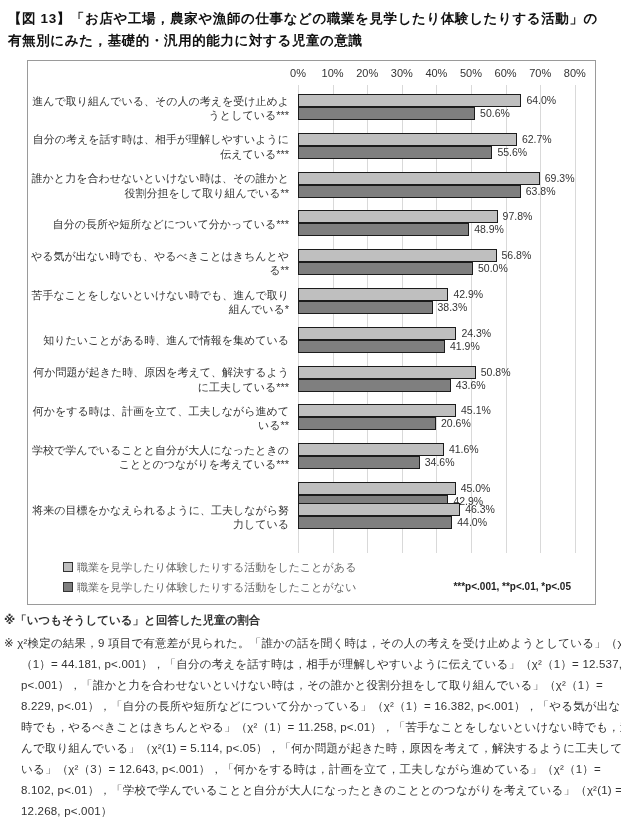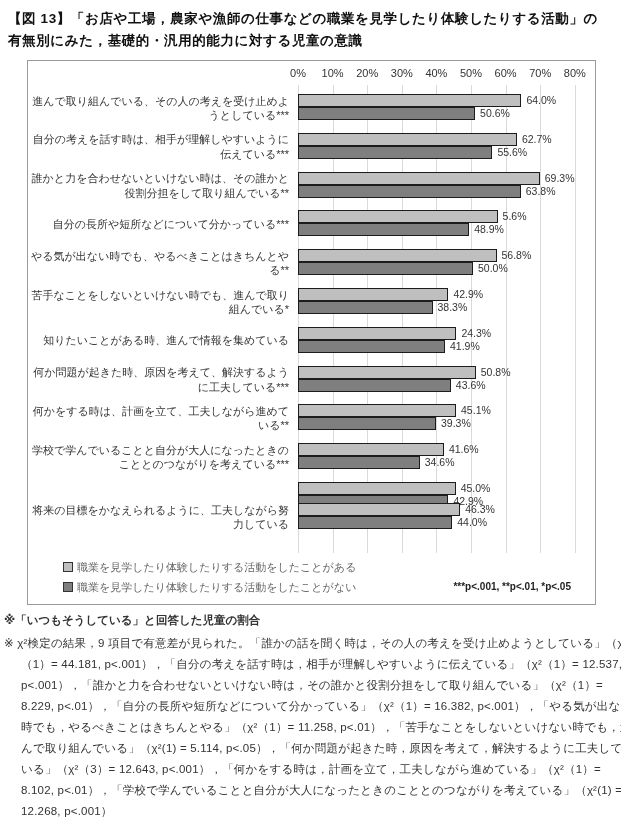--- a/index.html
+++ b/index.html
@@ -85,21 +85,21 @@
             <div class="bar bar-a" style="width: 239.778px; background: rgb(191, 191, 191);"></div>
             <div class="val" style="left: 246.778px; top: 0px;">69.3%</div>
             <div class="bar bar-b" style="width: 220.748px; background: rgb(127, 127, 127);"></div>
             <div class="val" style="left: 227.748px; top: 13px;">63.8%</div>
           </div>
         </div>
         <div class="row" style="top: 116.4px;">
           <div class="row-label">自分の長所や短所などについて分かっている***</div>
           <div class="bars">
             <div class="bar bar-a" style="width: 197.566px; background: rgb(191, 191, 191);"></div>
-            <div class="val" style="left: 204.566px; top: 0px;">5.6%</div>
+            <div class="val" style="left: 204.566px; top: 0px;">97.8%</div>
             <div class="bar bar-b" style="width: 169.194px; background: rgb(127, 127, 127);"></div>
             <div class="val" style="left: 176.194px; top: 13px;">48.9%</div>
           </div>
         </div>
         <div class="row" style="top: 155.2px;">
           <div class="row-label">やる気が出ない時でも、やるべきことはきちんとやる**</div>
           <div class="bars">
             <div class="bar bar-a" style="width: 196.528px; background: rgb(191, 191, 191);"></div>
             <div class="val" style="left: 203.528px; top: 0px;">56.8%</div>
             <div class="bar bar-b" style="width: 173px; background: rgb(127, 127, 127);"></div>
@@ -132,21 +132,21 @@
             <div class="bar bar-b" style="width: 150.856px; background: rgb(127, 127, 127);"></div>
             <div class="val" style="left: 157.856px; top: 13px;">43.6%</div>
           </div>
         </div>
         <div class="row" style="top: 310.4px;">
           <div class="row-label">何かをする時は、計画を立て、工夫しながら進めている**</div>
           <div class="bars">
             <div class="bar bar-a" style="width: 156.046px; background: rgb(191, 191, 191);"></div>
             <div class="val" style="left: 163.046px; top: 0px;">45.1%</div>
             <div class="bar bar-b" style="width: 135.978px; background: rgb(127, 127, 127);"></div>
-            <div class="val" style="left: 142.978px; top: 13px;">39.3%</div>
+            <div class="val" style="left: 142.978px; top: 13px;">20.6%</div>
           </div>
         </div>
         <div class="row" style="top: 349.2px;">
           <div class="row-label">学校で学んでいることと自分が大人になったときのこととのつながりを考えている***</div>
           <div class="bars">
             <div class="bar bar-a" style="width: 143.936px; background: rgb(191, 191, 191);"></div>
             <div class="val" style="left: 150.936px; top: 0px;">41.6%</div>
             <div class="bar bar-b" style="width: 119.716px; background: rgb(127, 127, 127);"></div>
             <div class="val" style="left: 126.716px; top: 13px;">34.6%</div>
           </div>

